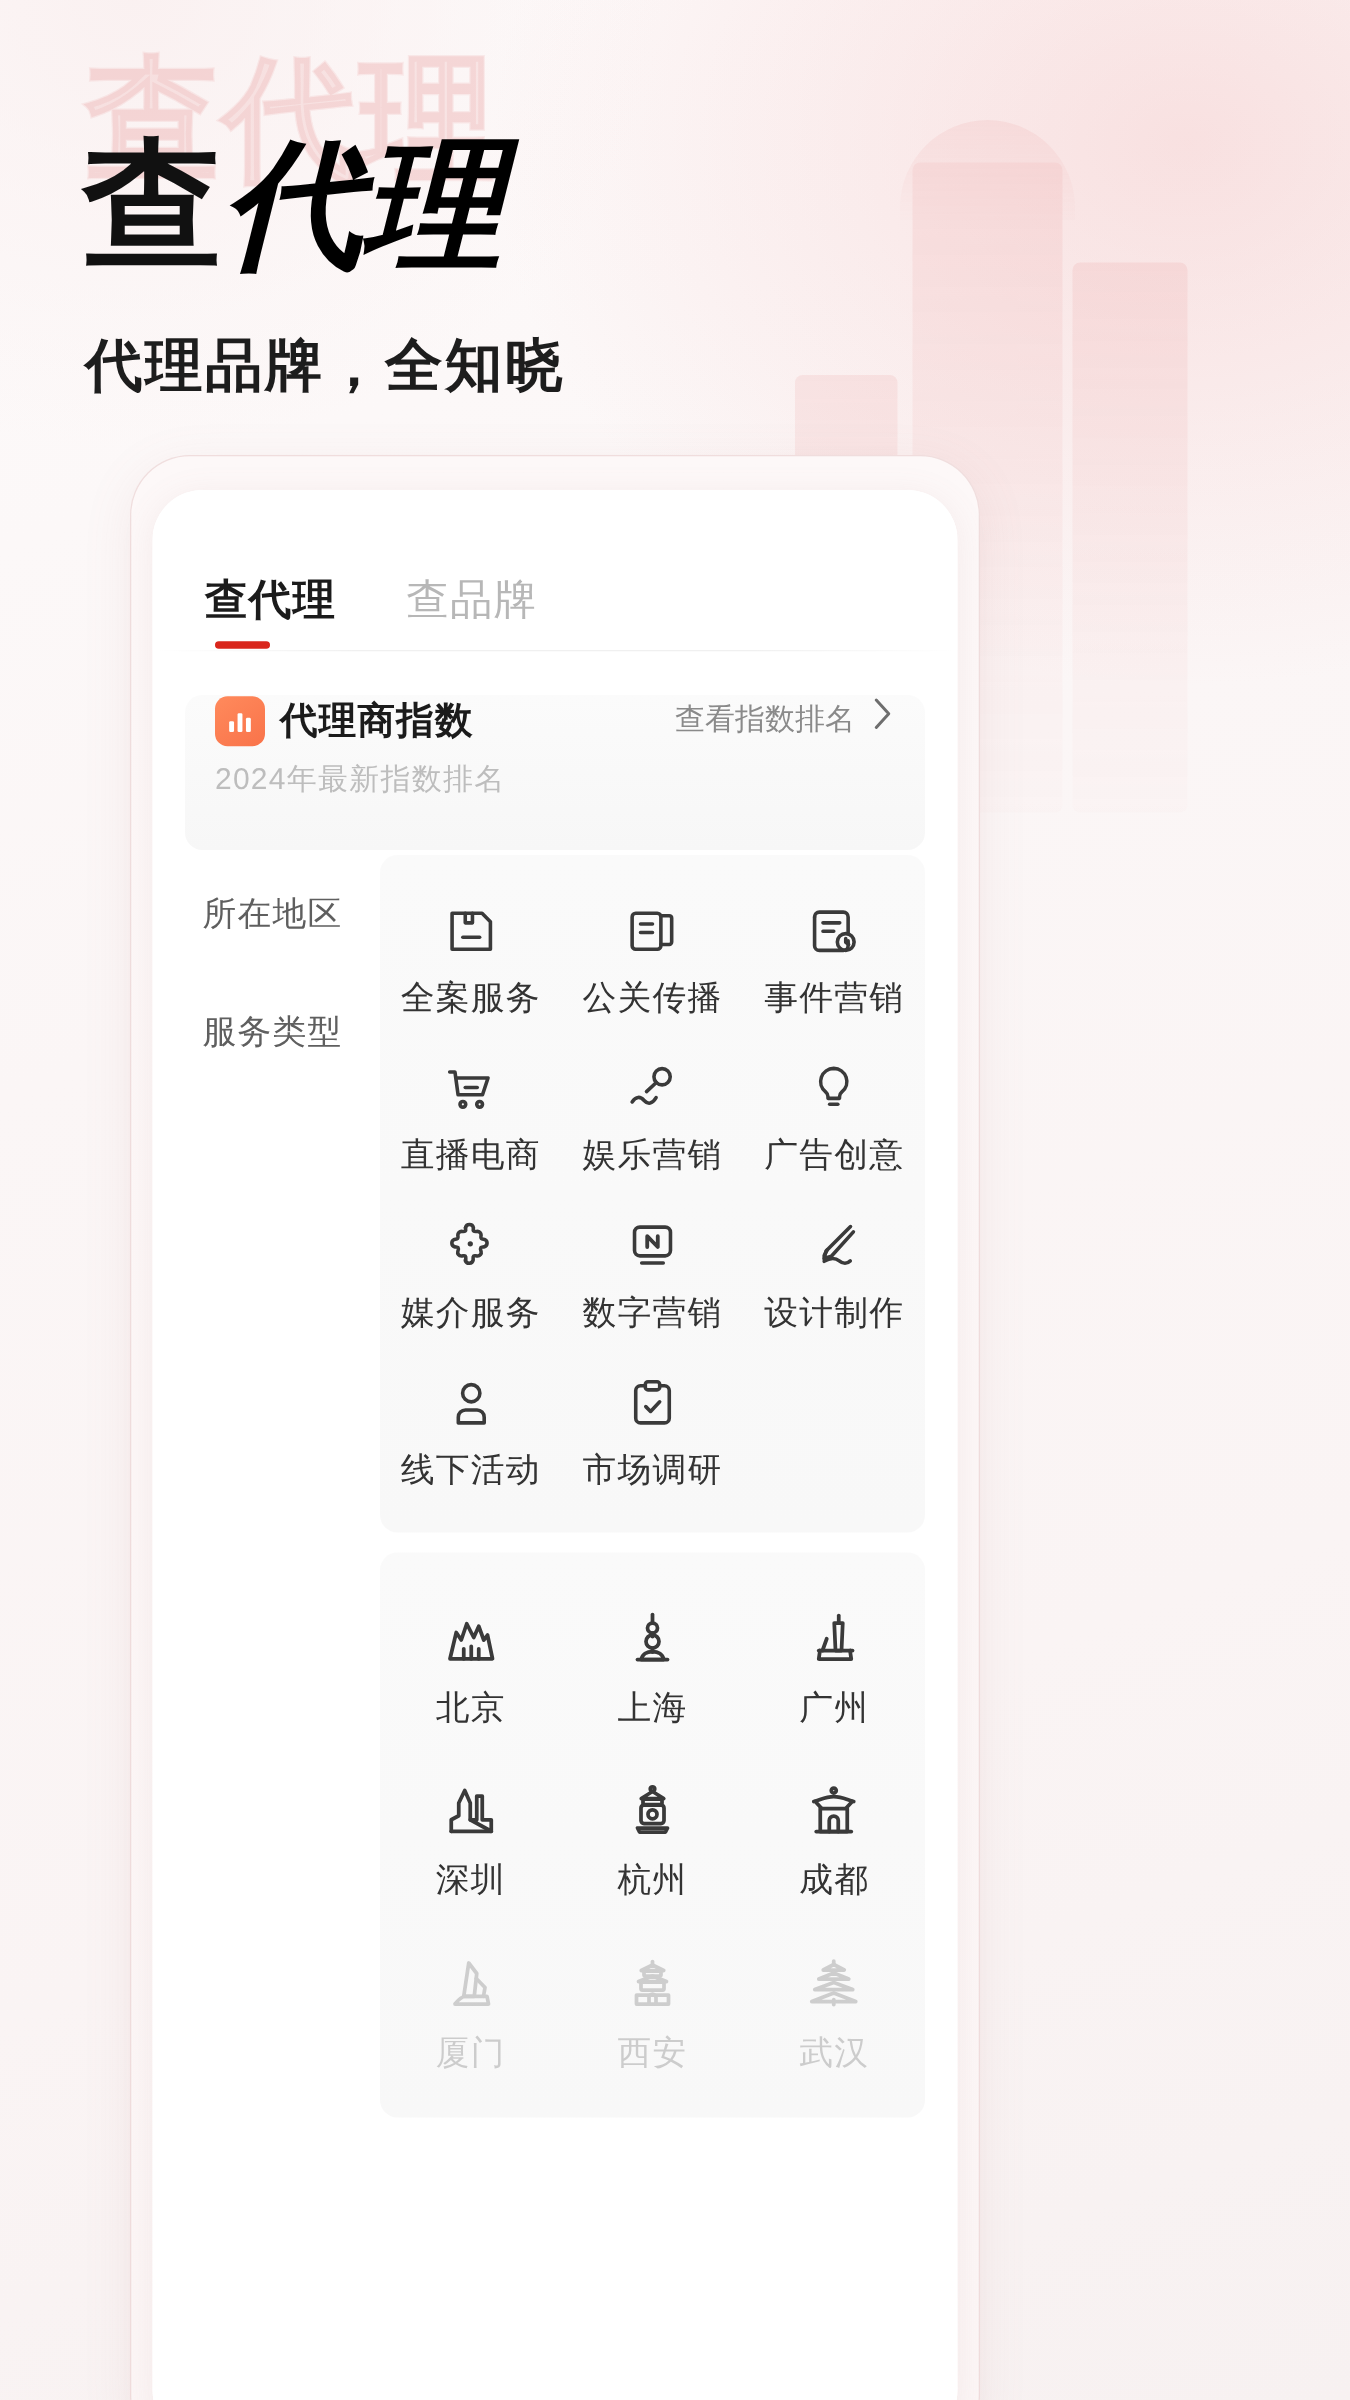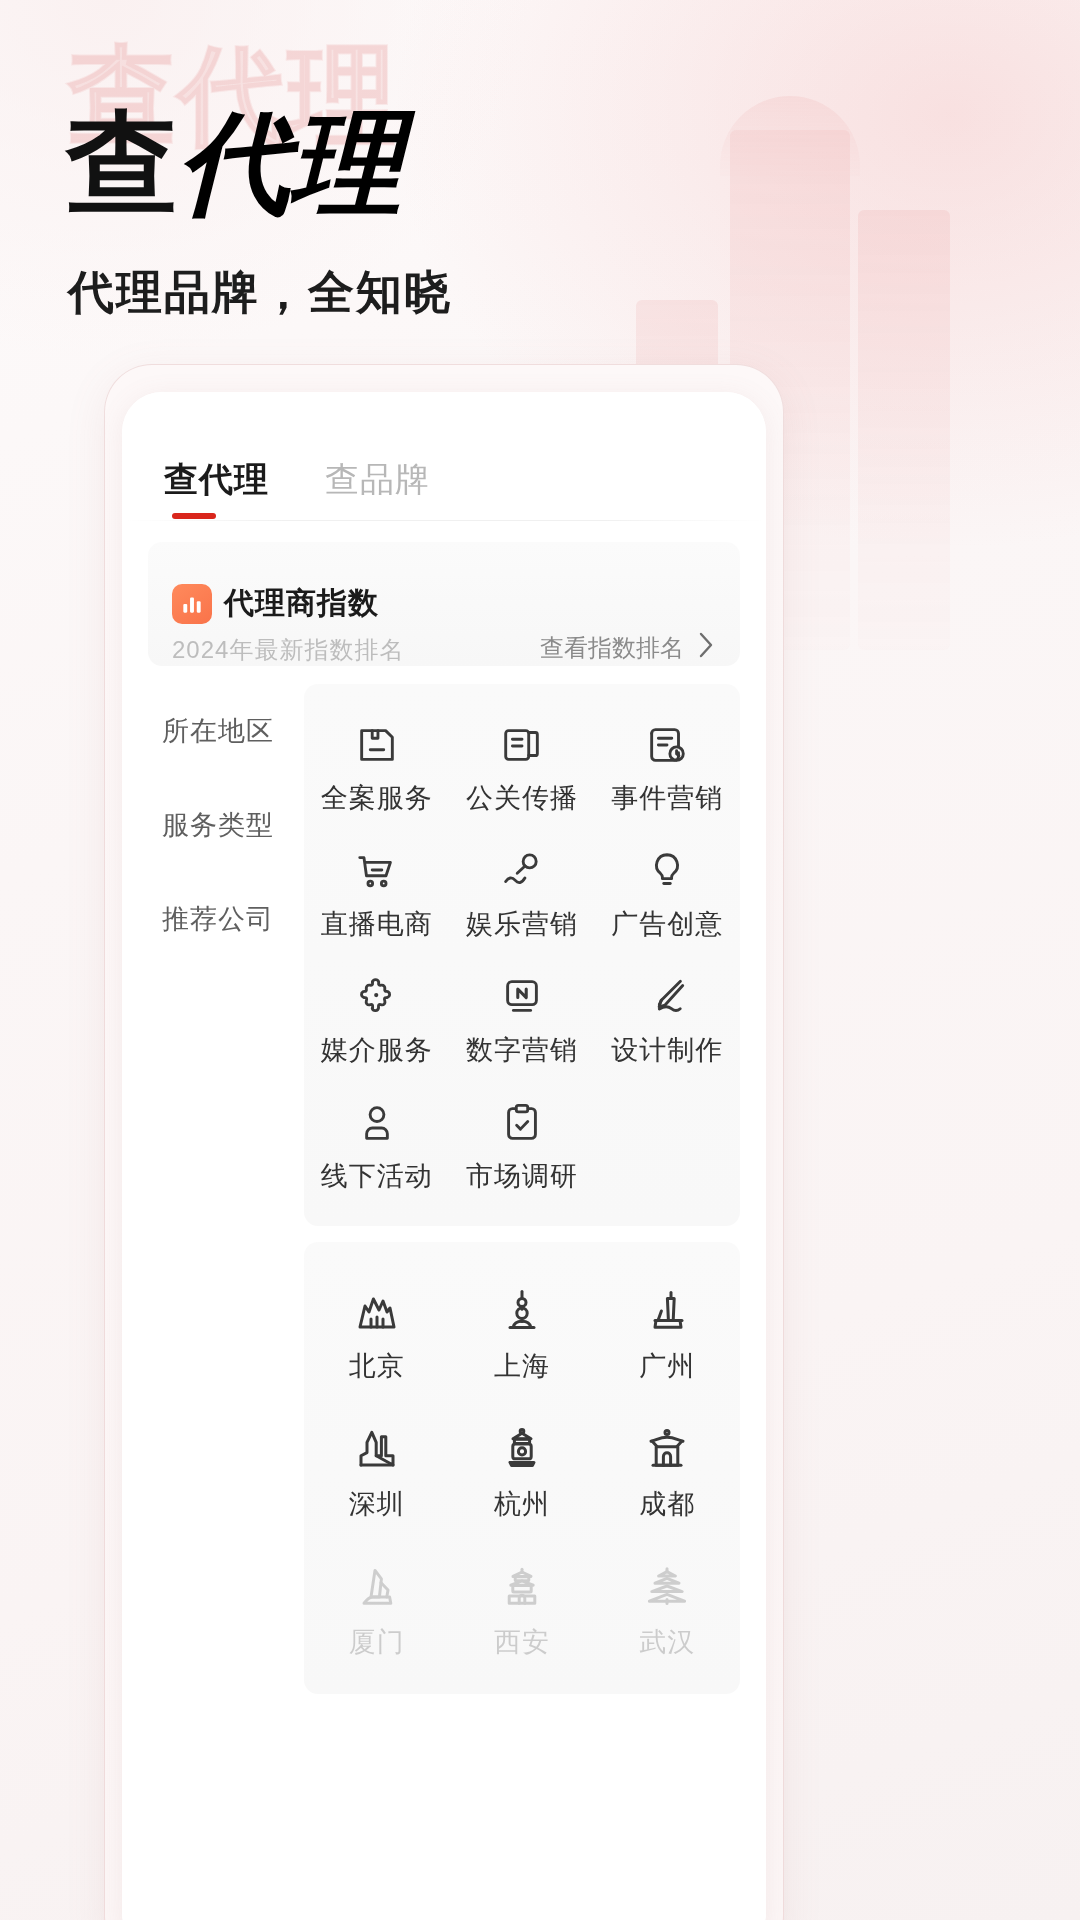--- a/index.html
+++ b/index.html
@@ -89,24 +89,24 @@
     position:absolute; left:8px; bottom:-16px; width:44px; height:6px;
     border-radius:3px; background:#d9261c;
   }
   .tab-divider{
     position:absolute; left:0; top:128px; width:100%; height:1px;
     background:linear-gradient(90deg,rgba(0,0,0,0),rgba(0,0,0,.06) 25%,rgba(0,0,0,.06) 75%,rgba(0,0,0,0));
   }
 
   
   .index-card{
-    position:absolute; left:26px; top:150px; width:592px; height:124px;
+    position:absolute; left:26px; top:164px; width:592px; height:124px;
     background:linear-gradient(180deg,#fbfbfb,#f7f7f7);
     border-radius:14px;
-    display:flex; align-items:flex-end; padding:0 24px;
+    display:flex; align-items:flex-start; padding:0 24px;
   }
   .idx-left{ flex:1; }
   .idx-title-row{ display:flex; align-items:center; gap:12px; }
   .idx-badge{
     width:40px; height:40px; border-radius:10px;
     background:linear-gradient(145deg,#ff8a5c,#f9734a);
     display:flex; align-items:center; justify-content:center;
   }
   .idx-title{ font-size:30px; font-weight:bold; color:#1b1b1b; letter-spacing:1px; }
   .idx-sub{ margin-top:10px; font-size:24px; color:#bdbdbd; letter-spacing:1px; }
@@ -215,23 +215,20 @@
 
   <div class="body-row">
 
     <div class="sidebar">
       <div class="side-item">
         <span>所在地区</span>
       </div>
       <div class="side-item">
         <span>服务类型</span>
       </div>
-      <div class="side-item">
-        <span>推荐公司</span>
-      </div>
     </div>
 
     <div class="col-right">
 
       <div class="panel panel-service">
         <div class="grid3">
 
           <div class="cell">
             <span>
               <svg class="glyph" viewBox="0 0 24 24" fill="none" stroke="#3a3a3a" stroke-width="1.5" stroke-linecap="round" stroke-linejoin="round">

